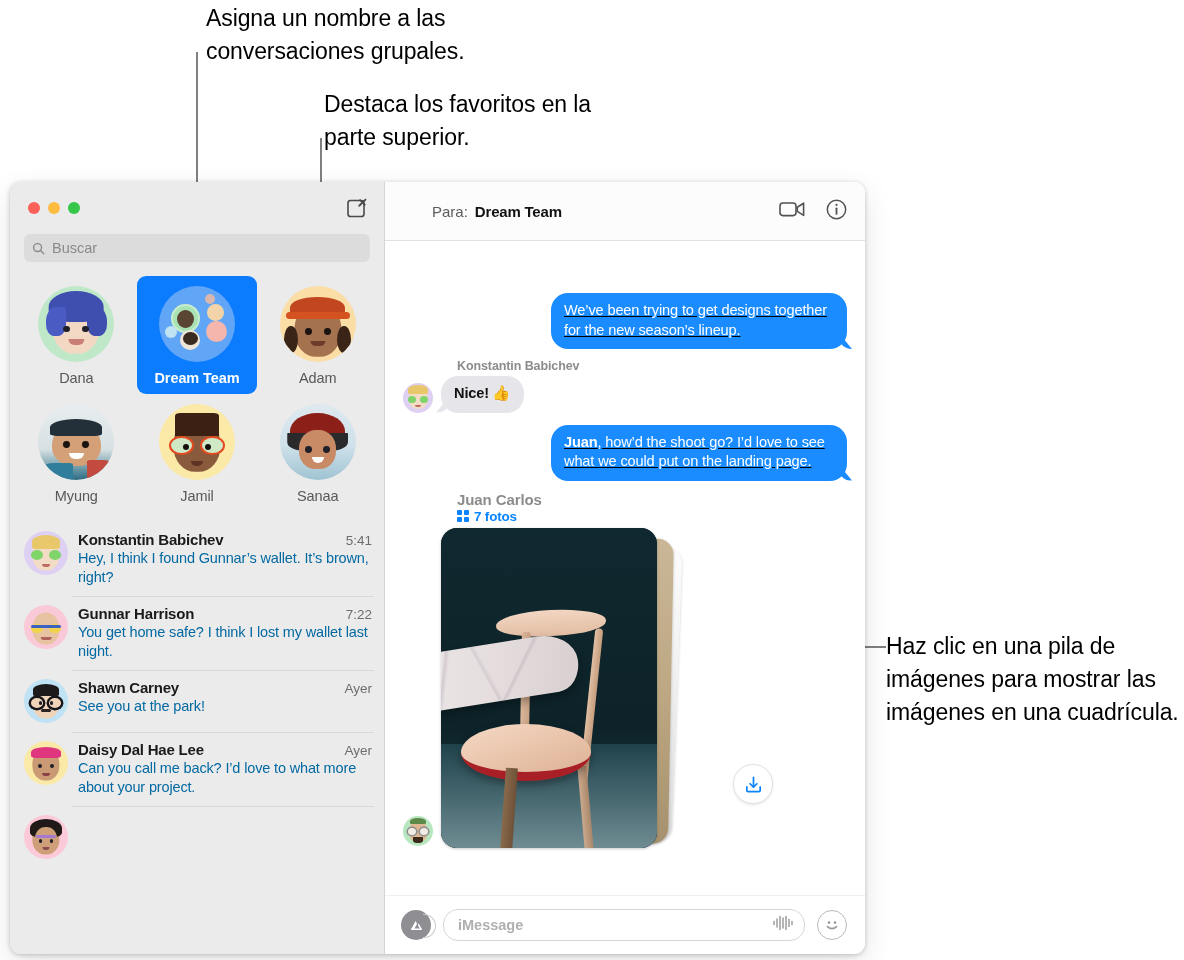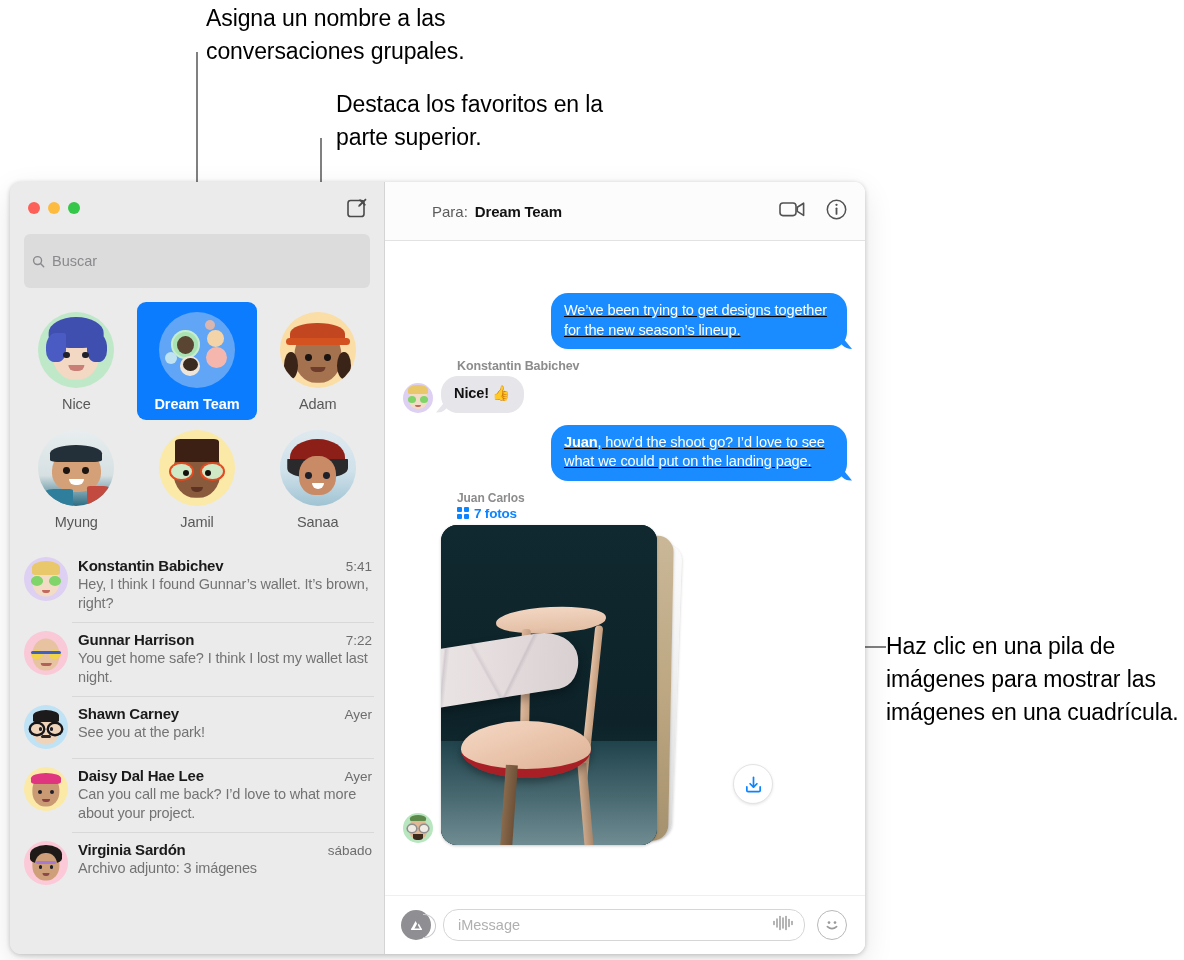--- a/index.html
+++ b/index.html
@@ -13,21 +13,21 @@
 
   
   .callout {
     position: absolute;
     font-size: 23px;
     line-height: 33px;
     color: #000;
     letter-spacing: -0.1px;
   }
   .callout-1 { left: 206px; top: 2px; width: 400px; }
-  .callout-2 { left: 336px; top: 88px; width: 300px; text-align: left;}
+  .callout-2 { left: 324px; top: 88px; width: 300px; text-align: left;}
   .callout-3 { left: 886px; top: 630px; width: 300px; }
 
   .leader {
     position: absolute;
     background: #808080;
   }
   .leader-v1 { left: 196px; top: 52px; width: 1.6px; height: 246px; }
   .leader-v2 { left: 320px; top: 138px; width: 1.6px; height: 152px; }
   .leader-h3 { left: 726px; top: 646px; height: 1.6px; width: 160px; }
 
@@ -71,21 +71,21 @@
     display:flex; align-items:center; justify-content:center;
   }
 
   .searchwrap { padding: 0 14px 10px 14px; flex:0 0 auto;}
   .searchbox {
     height: 28px;
     background: #dcdcdc;
     border-radius: 6px;
     display: flex;
     align-items: center;
-    padding: 13px 8px;
+    padding: 0 8px;
     gap: 7px;
   }
   .search-ph { font-size: 14.5px; color: #8a8a8e; }
 
   
   .favorites {
     display: grid;
     grid-template-columns: repeat(3, 1fr);
     row-gap: 0px;
     padding: 4px 6px 8px 6px;
@@ -130,21 +130,21 @@
   }
   .conv-avatar {
     width: 44px; height: 44px; border-radius: 50%;
     flex: 0 0 auto; overflow:hidden; position: relative;
     display:flex;align-items:center;justify-content:center;
   }
   .conv-body { flex: 1 1 auto; min-width: 0; }
   .conv-top { display:flex; align-items:baseline; }
   .conv-name { font-size: 15px; font-weight: 700; color: #1a1a1a; letter-spacing:-0.2px;}
   .conv-time { margin-left:auto; font-size: 13.5px; color: #6d6d6d; padding-left:8px; white-space:nowrap;}
-  .conv-preview { font-size: 14.5px; color: #737373; line-height: 19px; margin-top: 1px; letter-spacing:-0.15px;}
+  .conv-preview { font-size: 14.5px; color: #0369a1; line-height: 19px; margin-top: 1px; letter-spacing:-0.15px;}
 
   
   .chat {
     flex: 1 1 auto;
     background: #ffffff;
     display: flex;
     flex-direction: column;
     position: relative;
   }
   .chat-header {
@@ -198,21 +198,21 @@
   .bubble b { font-weight: 700; }
 
   .in-group { display:flex; flex-direction: column; align-items: flex-start;}
   .sender-name { font-size: 12.5px; color: #8c8c8c; margin: 0 0 3px 54px; font-weight:600; letter-spacing:-0.1px;}
   .in-row { display: flex; align-items: flex-end; gap: 8px; }
   .msg-avatar { width:30px;height:30px;border-radius:50%;flex:0 0 auto;overflow:hidden;position:relative;display:flex;align-items:center;justify-content:center;}
 
   
   .attach-block { margin-top: 6px; }
   .attach-meta { margin-left: 54px; }
-  .attach-sender { font-size: 12px; color: #8c8c8c; font-weight:600; letter-spacing:-0.1px;}
+  .attach-sender { font-size: 15px; color: #8c8c8c; font-weight:600; letter-spacing:-0.1px;}
   .attach-count { display:flex; align-items:center; gap: 5px; margin-top:1px;}
   .attach-count-text { font-size: 13.5px; color: #0a84ff; font-weight: 700; letter-spacing:-0.2px;}
   .grid-icon { display:grid; grid-template-columns: repeat(2,5px); grid-template-rows: repeat(2,5px); gap:2px;}
   .grid-icon i { background: #0a84ff; display:block; border-radius:1px;}
 
   .stack-row { display:flex; align-items:flex-end; gap: 8px; margin-top: 4px;}
   .stack {
     position: relative;
     width: 240px; height: 322px;
   }
@@ -283,20 +283,21 @@
   }
 
   
   .composer {
     flex: 0 0 auto;
     height: 58px;
     display:flex; align-items:center; gap: 12px;
     padding: 0 18px 0 16px;
     background: #fff;
     border-top: 1px solid #efefef;
+    font-weight: bold;
   }
   .apps-btn { width: 30px; height: 30px; border-radius: 50%; background: #8e8e93; display:flex;align-items:center;justify-content:center; position:relative;}
   .apps-btn::after{
     content:""; position:absolute; right:-5px; top:4px; width: 12px; height: 22px;
     border: 1.6px solid #c9c9ce; border-left:none;
     border-radius: 0 12px 12px 0;
   }
   .input-field {
     flex: 1 1 auto;
     height: 30px;
@@ -370,21 +371,21 @@
             <div class="mj">
               <div class="mj-head" style="background:#f3d8c3"></div>
               <div class="mj-hair" style="background:#3f4fb0;top:6%;height:42%;width:72%;border-radius:50% 50% 38% 38%"></div>
               <div style="position:absolute;left:10%;top:28%;width:26%;height:38%;background:#4a5cc4;border-radius:50% 10% 40% 40%"></div>
               <div style="position:absolute;right:10%;top:28%;width:26%;height:38%;background:#3f4fb0;border-radius:10% 50% 40% 40%"></div>
               <span class="mj-eye l" style="top:52%"></span>
                 <span class="mj-eye r" style="top:52%"></span>
               <div class="mj-mouth" style="top:70%;background:#c97f76"></div>
             </div>
           </div>
-          <div class="fav-label">Nice</div>
+          <div class="fav-label">Dana</div>
         </div>
 
         <div class="fav selected">
           <div class="fav-avatar" style="background:#61a5f7">
             <span style="position:absolute;left:16%;top:24%;width:38%;height:38%;border-radius:50%;background:#a9e3b4;box-shadow:inset 0 0 0 2px rgba(255,255,255,.35)"></span>
             <span style="position:absolute;left:24%;top:31%;width:22%;height:24%;border-radius:50%;background:#5a4432"></span>
             <span style="position:absolute;left:60%;top:10%;width:14%;height:14%;border-radius:50%;background:#d9b6b0"></span>
             <span style="position:absolute;left:63%;top:24%;width:22%;height:22%;border-radius:50%;background:#f2d4a8"></span>
             <span style="position:absolute;left:62%;top:46%;width:28%;height:28%;border-radius:50%;background:#f5b7ad"></span>
             <span style="position:absolute;left:8%;top:52%;width:16%;height:16%;border-radius:50%;background:#bfe3f0"></span>
@@ -549,27 +550,20 @@
           <div class="conv-avatar" style="background:#fbc9d8">
             <div class="mj">
               <div class="mj-head" style="background:#cf9f7a"></div>
               <div style="position:absolute;left:14%;top:8%;width:72%;height:42%;background:#1f1a18;border-radius:50% 50% 24% 24%"></div>
               <div style="position:absolute;left:24%;top:28%;width:52%;height:56%;background:#cf9f7a;border-radius:46% 46% 44% 44%"></div>
               <div style="position:absolute;left:28%;top:46%;width:44%;height:7%;background:#a77ad1;border-radius:4px"></div>
               <span class="mj-eye l" style="top:55%;left:33%"></span>
                 <span class="mj-eye r" style="top:55%;right:33%"></span>
               <div class="mj-mouth" style="top:73%;background:#8b4a4c;width:16%"></div>
             </div>
-          </div>
-          <div class="conv-body">
-            <div class="conv-top">
-              <span class="conv-name">Virginia Sardón</span>
-              <span class="conv-time">sábado</span>
-            </div>
-            <div class="conv-preview">Archivo adjunto:  3 imágenes</div>
           </div>
         </div>
 
       </div>
     </div>
 
     <div class="chat">
 
       <div class="chat-header">
         <span class="to-label">Para:</span>

